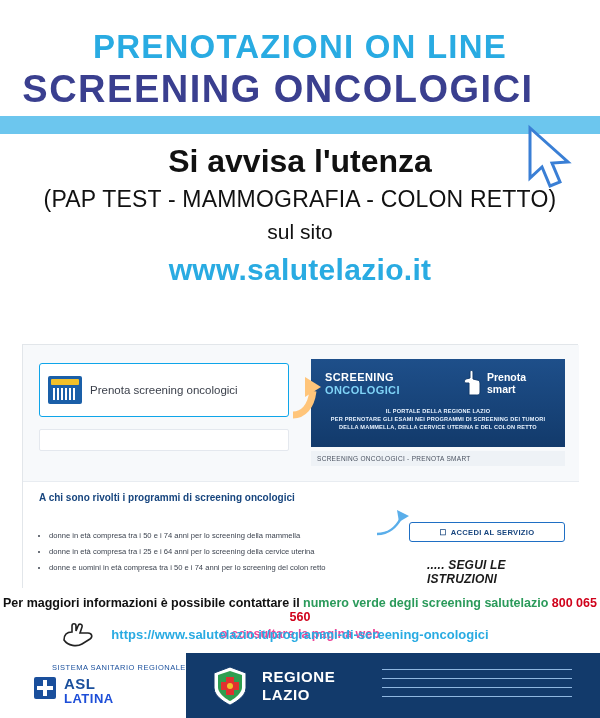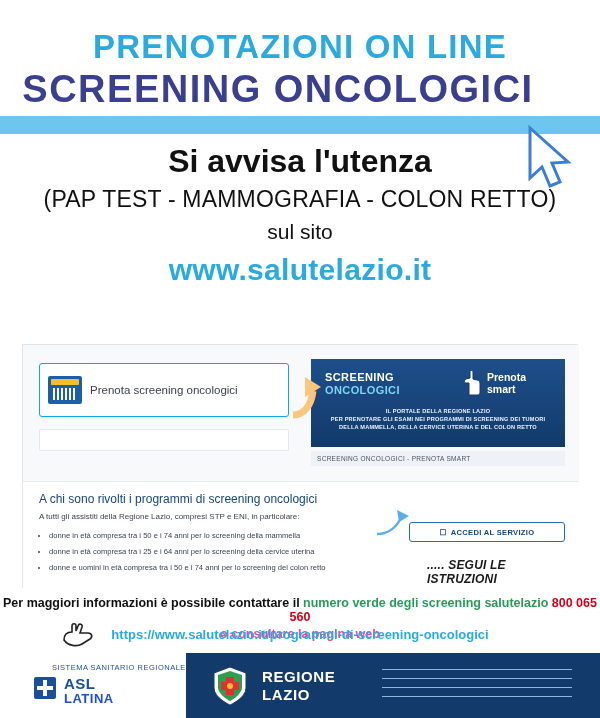--- a/index.html
+++ b/index.html
@@ -115,21 +115,21 @@
     position: absolute; top: 106px; left: 288px; width: 254px;
     font-size: 6.5px; color: #4a5260; letter-spacing: .3px;
     background: #eef2f6; padding: 4px 6px;
   }
 
   .shot-bot {
     position: absolute; top: 136px; left: 0; width: 556px; height: 107px;
     background: #ffffff; border-top: 1px solid #e8ecf1;
   }
   .sb-title {
-    position: absolute; top: 10px; left: 16px; font-size: 12px; font-weight: normal;
+    position: absolute; top: 10px; left: 16px; font-size: 10px; font-weight: bold;
     color: #17457e;
   }
   .sb-sub {
     position: absolute; top: 30px; left: 16px; font-size: 8px; color: #3c434f;
   }
   .sb-list {
     position: absolute; top: 46px; left: 26px; width: 340px;
     font-size: 7.6px; color: #3c434f; line-height: 15px;
   }
   .sb-list li { margin-bottom: 1px; }
@@ -266,21 +266,20 @@
       <div class="shot-right-caption">SCREENING ONCOLOGICI - PRENOTA SMART</div>
 
       <svg class="arrow-svg" style="top:28px;left:268px;" width="30" height="70" viewBox="0 0 30 70">
         <path d="M2 42 C12 42 20 34 22 18" stroke="#ffc57a" stroke-width="7" fill="none"></path>
         <polygon points="14,4 30,14 14,24" fill="#ffc57a"></polygon>
       </svg>
     </div>
 
     <div class="shot-bot">
       <div class="sb-title">A chi sono rivolti i programmi di screening oncologici</div>
-      <div class="sb-sub">A tutti gli assistiti della Regione Lazio, compresi STP e ENI, in particolare:</div>
       <ul class="sb-list">
         <li>donne in età compresa tra i 50 e i 74 anni per lo screening della mammella</li>
         <li>donne in età compresa tra i 25 e i 64 anni per lo screening della cervice uterina</li>
         <li>donne e uomini in età compresa tra i 50 e i 74 anni per lo screening del colon retto</li>
       </ul>
       <div class="btn-accedi">
         <span>☐</span>
         <span>ACCEDI AL SERVIZIO</span>
       </div>
       <div class="segui">..... SEGUI LE ISTRUZIONI</div>

